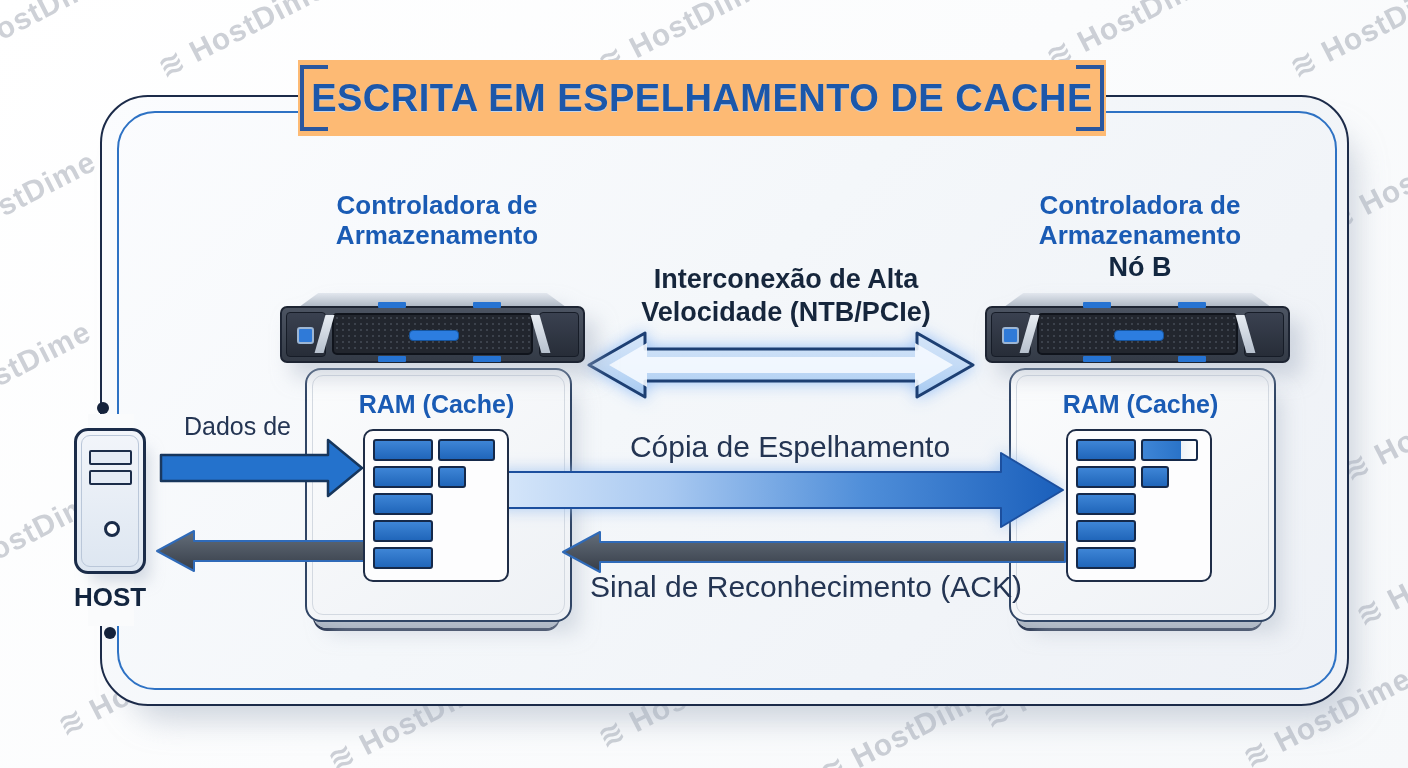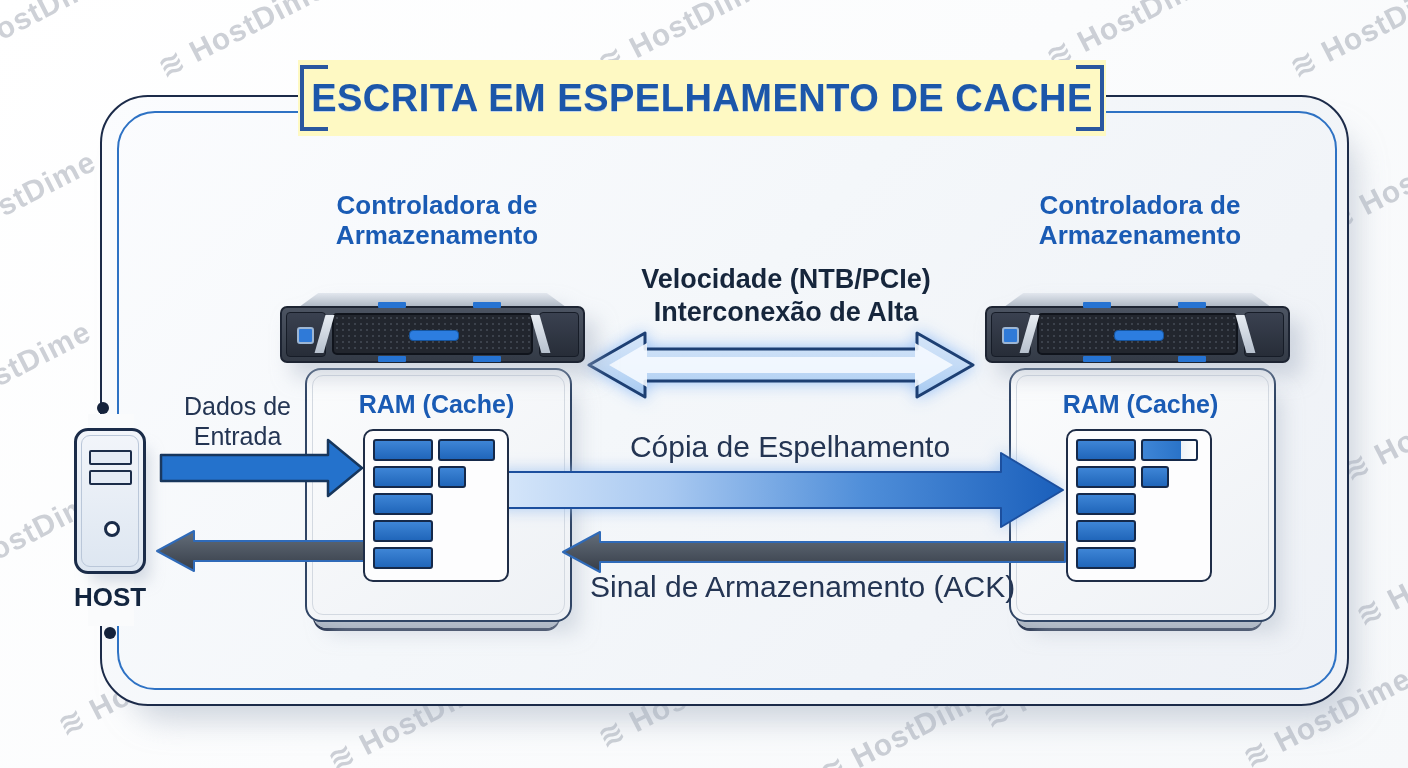--- a/index.html
+++ b/index.html
@@ -26,21 +26,21 @@
     position:absolute;left:117px;top:111px;width:1216px;height:575px;z-index:2;
     border:2.5px solid #2e72c4;border-radius:38px;background:transparent;
   }
   .cover-left{position:absolute;left:88px;top:414px;width:46px;height:212px;background:#fafbfc;z-index:3;}
   .dot{position:absolute;width:12px;height:12px;border-radius:50%;background:#15233c;z-index:7;}
   .dot.top{left:97px;top:402px;}
   .dot.bottom{left:104px;top:627px;}
   
   .title-band{
     position:absolute;left:298px;top:60px;width:808px;height:76px;z-index:8;
-    background:#fef9c3;display:flex;align-items:center;justify-content:center;
+    background:#fdba74;display:flex;align-items:center;justify-content:center;
   }
   .title-text{
     font-size:38px;font-weight:800;color:#1c57a9;letter-spacing:0.5px;
     text-shadow:0 1px 0 #c2d4ea;white-space:nowrap;
   }
   .bracket{position:absolute;top:5px;bottom:5px;width:24px;border:4px solid #2a579f;}
   .bracket.left{left:2px;border-right:none;}
   .bracket.right{right:2px;border-left:none;}
   
   .node-label{position:absolute;top:190px;width:310px;text-align:center;z-index:7;line-height:30px;}
@@ -109,21 +109,21 @@
   
   .arrow-svg{position:absolute;z-index:5;}
   #interconnect-arrow{left:585px;top:328px;filter:drop-shadow(0 0 8px rgba(140,185,245,0.9));}
   #mirror-arrow{left:497px;top:450px;filter:drop-shadow(0 0 8px rgba(150,190,240,0.8));}
   #input-arrow{left:158px;top:437px;}
   #ack-arrow-1{left:560px;top:529px;}
   #ack-arrow-2{left:154px;top:528px;}
   
   .flow-label{position:absolute;z-index:7;color:#243553;font-size:30px;font-weight:500;text-align:center;white-space:nowrap;}
   #interconnect-label{left:586px;top:263px;width:400px;font-weight:bold;color:#16263c;font-size:27px;line-height:33px;}
-  #input-label{left:140px;top:391px;width:195px;font-size:25px;line-height:30px;}
+  #input-label{left:140px;top:411px;width:195px;font-size:25px;line-height:30px;}
   #mirror-label{left:590px;top:430px;width:400px;}
   #ack-label{left:590px;top:570px;width:405px;}
   
   .host-tower{
     position:absolute;left:74px;top:428px;width:72px;height:146px;z-index:6;box-sizing:border-box;
     background:linear-gradient(180deg,#f2f5fa,#dde6f1);
     border:3px solid #1b2c49;border-radius:14px;
     box-shadow:10px 14px 14px -6px rgba(180,190,205,0.5);
   }
   .host-tower::before{content:"";position:absolute;inset:4px;border:1.5px solid #bac7d9;border-radius:9px;}
@@ -168,20 +168,21 @@
 </div>
 
 <div class="node-label a">
   <div class="ctl">Controladora de</div>
   <div class="ctl">Armazenamento</div>
 </div>
 
 <div class="node-label b">
   <div class="ctl">Controladora de</div>
   <div class="ctl">Armazenamento</div>
+  <div class="nname">Nó B</div>
 </div>
 
 <div class="node-base a"></div>
 <div class="node-base b"></div>
 <div class="node-box a"></div>
 <div class="node-box b"></div>
 
 <div class="rack a">
   <div class="bevel"></div>
   <div class="body">
@@ -298,28 +299,27 @@
   <defs>
     <linearGradient id="ga2" x1="0" y1="0" x2="0" y2="1">
       <stop offset="0" stop-color="#646e7a"></stop>
         <stop offset="1" stop-color="#363d48"></stop>
     </linearGradient>
   </defs>
   <polygon points="3,23 40,3 40,13 219,13 219,33 40,33 40,43" fill="url(#ga2)" stroke="#2f6ab8" stroke-width="2" stroke-linejoin="round"></polygon>
 </svg>
 
 <div id="interconnect-label" class="flow-label">
+  <div>Interconexão de Alta</div>
   <div>Velocidade (NTB/PCIe)</div>
-  <div>Interconexão de Alta</div>
 </div>
 <div id="input-label" class="flow-label">
   <div>Dados de</div>
-  <div>Entrada</div>
 </div>
 <div id="mirror-label" class="flow-label">Cópia de Espelhamento</div>
-<div id="ack-label" class="flow-label">Sinal de Armazenamento (ACK)</div>
+<div id="ack-label" class="flow-label">Sinal de Reconhecimento (ACK)</div>
 
 <div class="host-tower">
   <div class="host-slot s1"></div>
   <div class="host-slot s2"></div>
   <div class="host-btn"></div>
 </div>
 <div id="host-label">HOST</div>
 
 </body></html>

